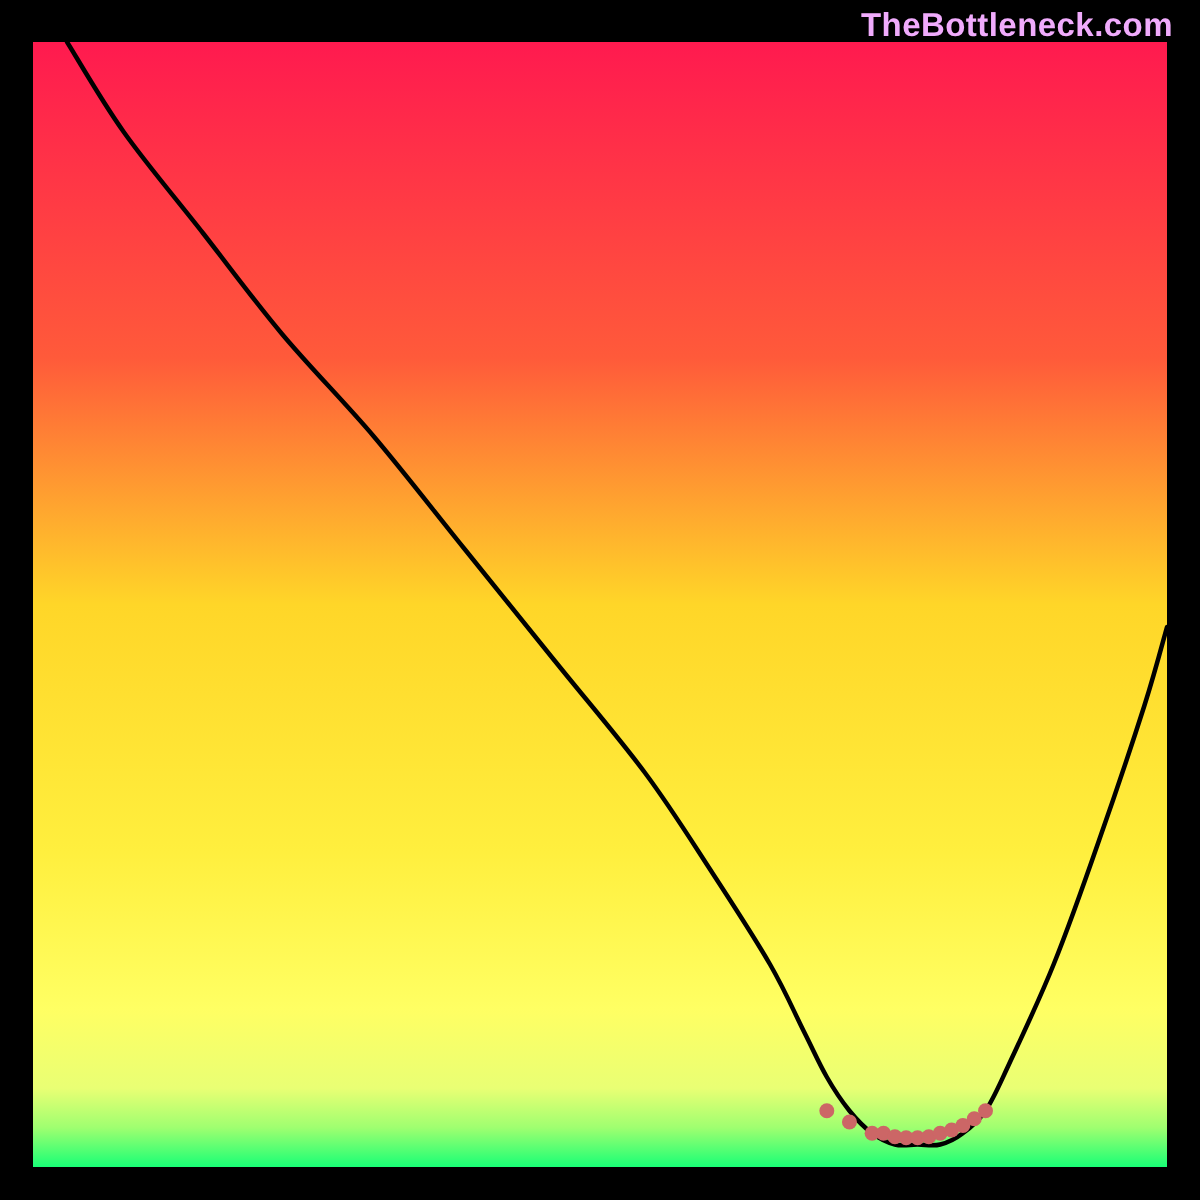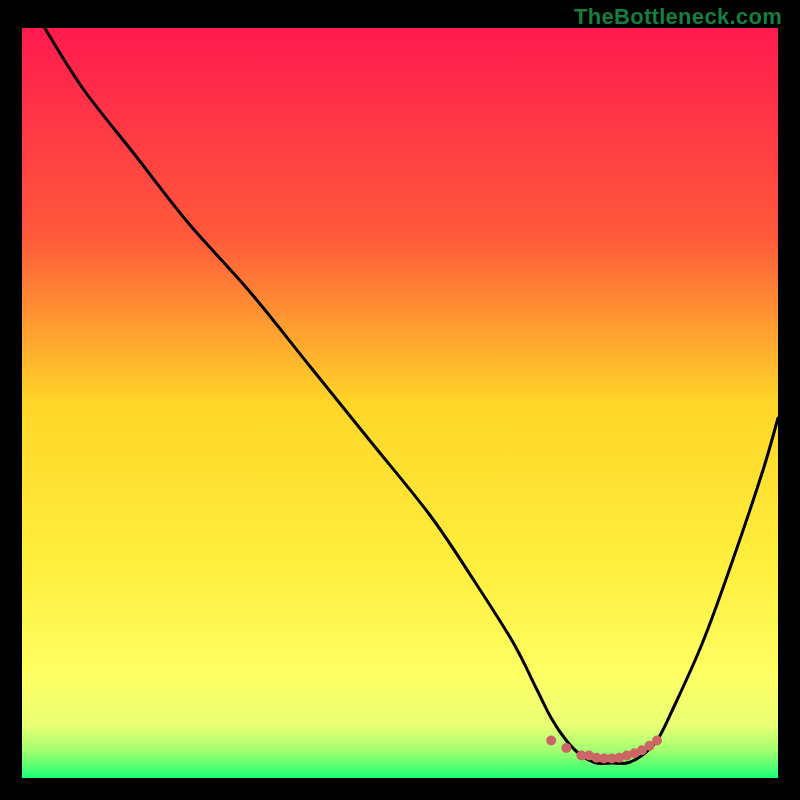--- a/index.html
+++ b/index.html
@@ -16,21 +16,21 @@
     height: 800px;
     background: #000;
   }
   .watermark {
     position: absolute;
     top: 4px;
     right: 18px;
     font-family: Arial, Helvetica, sans-serif;
     font-size: 22px;
     font-weight: 600;
-    color: #15803d;
+    color: #f0abfc;
     letter-spacing: 0.3px;
   }
   .plot-area {
     position: absolute;
     left: 22px;
     top: 28px;
     width: 756px;
     height: 750px;
   }
   svg {

